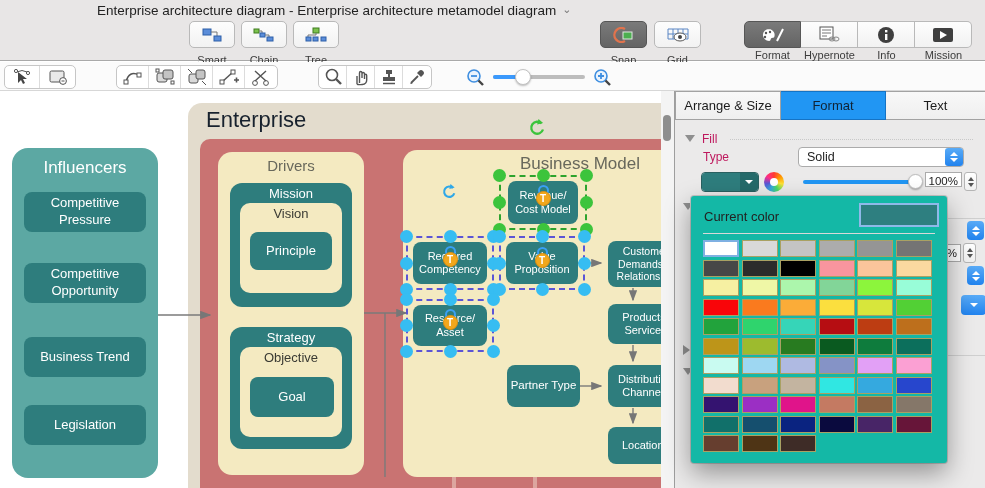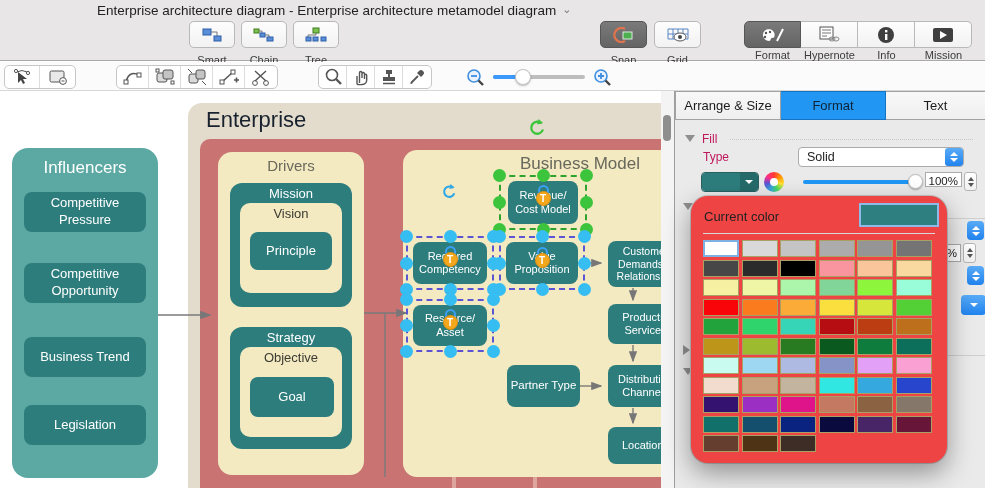--- a/index.html
+++ b/index.html
@@ -101,22 +101,22 @@
   .opthumb { position:absolute; width:15px; height:15px; background:#fff; border:1px solid #bdbdbd;
     border-radius:50%; box-shadow:0 1px 2px rgba(0,0,0,.3); }
   .spinbox { background:#fff; border:1px solid #ababab; font-size:11.5px; color:#222; text-align:right;
     padding:2px 3px 0 0; }
   .stepper-white { background:linear-gradient(#fff,#f0f0f0); border:1px solid #b5b5b5; border-radius:3px;
     display:flex; flex-direction:column; align-items:center; justify-content:center; gap:2px; }
   .stepper-white .up { width:0;height:0;border-left:3.5px solid transparent;border-right:3.5px solid transparent;border-bottom:4px solid #555; }
   .stepper-white .dn { width:0;height:0;border-left:3.5px solid transparent;border-right:3.5px solid transparent;border-top:4px solid #555; }
   .hline { position:absolute; height:1px; background:#cfcfcf; }
   
-  .popup { position:absolute; left:16px; top:105px; width:256px; height:267px; background:#ef4444;
-    border-radius:17px; box-shadow:0 10px 26px rgba(0,0,0,.38), 0 0 0 1px #c6c6c6; }
+  .popup { position:absolute; left:16px; top:105px; width:256px; height:267px; background:#14b8a6;
+    border-radius:3px; box-shadow:0 10px 26px rgba(0,0,0,.38), 0 0 0 1px #c6c6c6; }
   .cur-label { position:absolute; left:13px; top:13px; font-size:13px; color:#222; }
   .cur-swatch { position:absolute; left:168px; top:7px; width:80px; height:24px;
     background:var(--teal); border:2px solid #8fb9e9; }
   .pop-div { position:absolute; left:12px; right:12px; top:37px; border-top:1px solid #d8d8d8; }
   .grid6 { position:absolute; left:12px; top:44px; display:grid; grid-template-columns:repeat(6,36px);
     grid-auto-rows:17px; gap:2.5px; }
   .swatch { border:1px solid #a9a163; }
   .swatch.selected { border:2px solid #7fb0e2; }
   svg { display:block; }
 </style>

